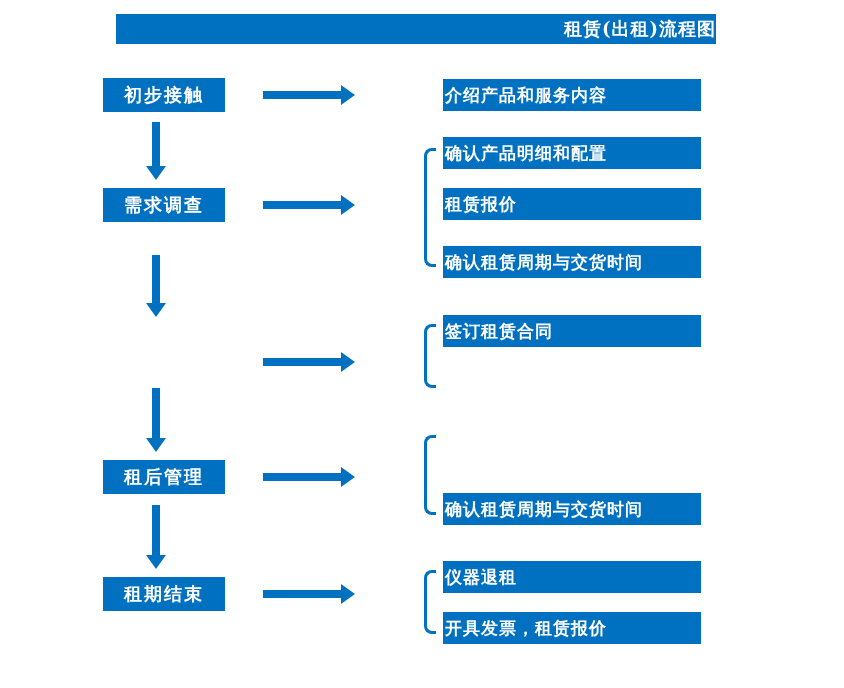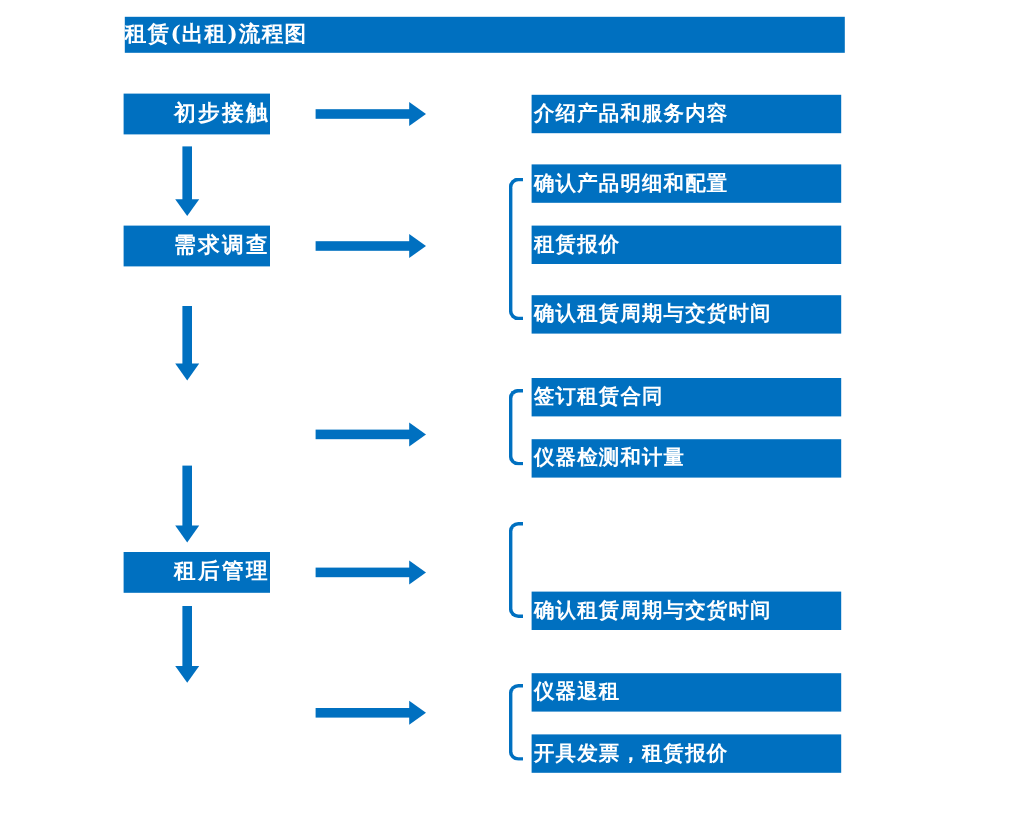--- a/index.html
+++ b/index.html
@@ -10,39 +10,39 @@
   }
   .canvas {
     position: relative;
     width: 844px;
     height: 688px;
     background: #ffffff;
     overflow: hidden;
   }
   .title-banner {
     position: absolute;
-    left: 104px; top: 14px;
+    left: 116px; top: 14px;
     width: 600px; height: 30px;
     background: var(--primary);
     color: #ffffff;
     font-weight: bold;
     font-size: 18px;
-    text-align: left;
+    text-align: right;
     line-height: 30px;
     letter-spacing: 1px;
   }
   .stage-box {
     position: absolute;
     left: 103px;
     width: 122px; height: 34px;
     background: var(--primary);
     color: #ffffff;
     font-weight: bold;
     font-size: 18px;
-    text-align: right;
+    text-align: center;
     line-height: 34px;
     letter-spacing: 2px;
   }
   .detail-box {
     position: absolute;
     left: 443px;
     width: 258px; height: 32px;
     background: var(--primary);
     color: #ffffff;
     font-weight: bold;
@@ -119,40 +119,40 @@
     <div class="shaft"></div>
     <div class="head"></div>
   </div>
 
   <div class="harrow" style="top:352px">
     <div class="shaft"></div>
     <div class="head"></div>
   </div>
   <div class="bracket" style="top:324px;height:64px"></div>
   <div class="detail-box" style="top:315px">签订租赁合同</div>
-  <div class="detail-box" style="top:366px">仪器检测和计量</div>
 
   <div class="varrow" style="top:388px;height:64px">
     <div class="shaft"></div>
     <div class="head"></div>
   </div>
 
   <div class="stage-box" style="top:460px">租后管理</div>
   <div class="harrow" style="top:467px">
     <div class="shaft"></div>
     <div class="head"></div>
   </div>
   <div class="bracket" style="top:435px;height:80px"></div>
   <div class="detail-box" style="top:493px">确认租赁周期与交货时间</div>
 
   <div class="varrow" style="top:505px;height:64px">
     <div class="shaft"></div>
     <div class="head"></div>
   </div>
 
+  <div class="stage-box" style="top:577px">租期结束</div>
   <div class="harrow" style="top:584px">
     <div class="shaft"></div>
     <div class="head"></div>
   </div>
   <div class="bracket" style="top:570px;height:64px"></div>
   <div class="detail-box" style="top:561px">仪器退租</div>
   <div class="detail-box" style="top:612px">开具发票，租赁报价</div>
 
 </div>
 

